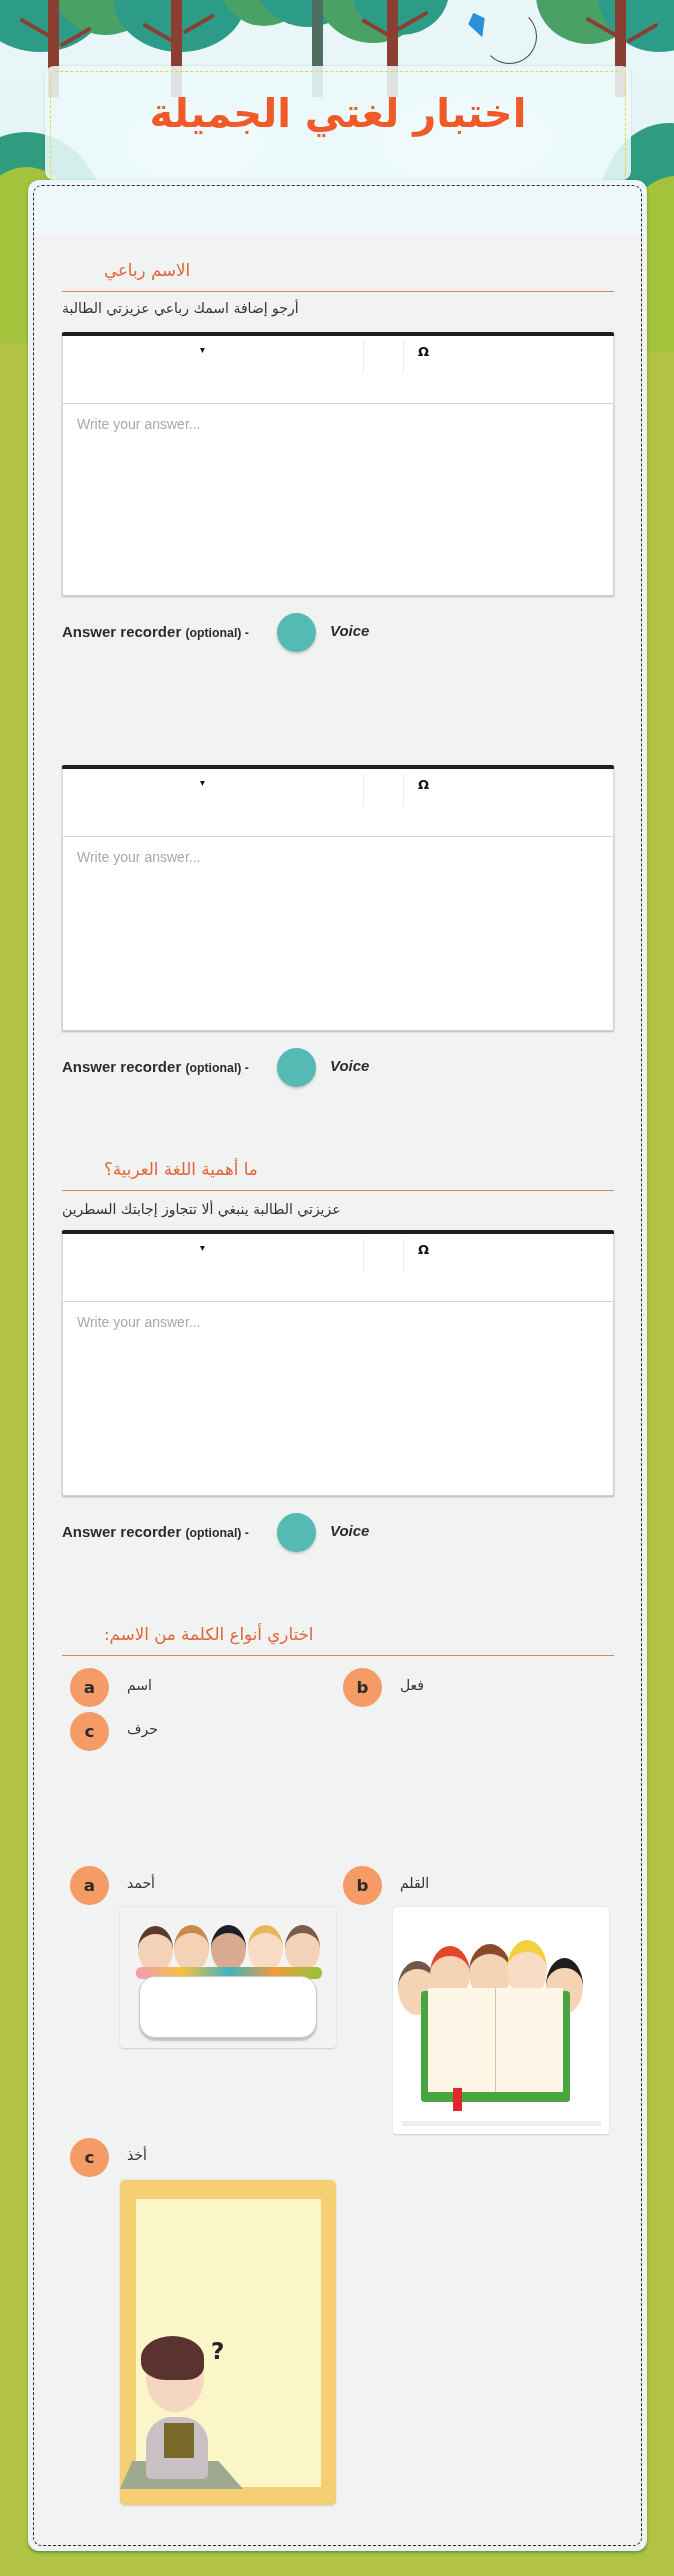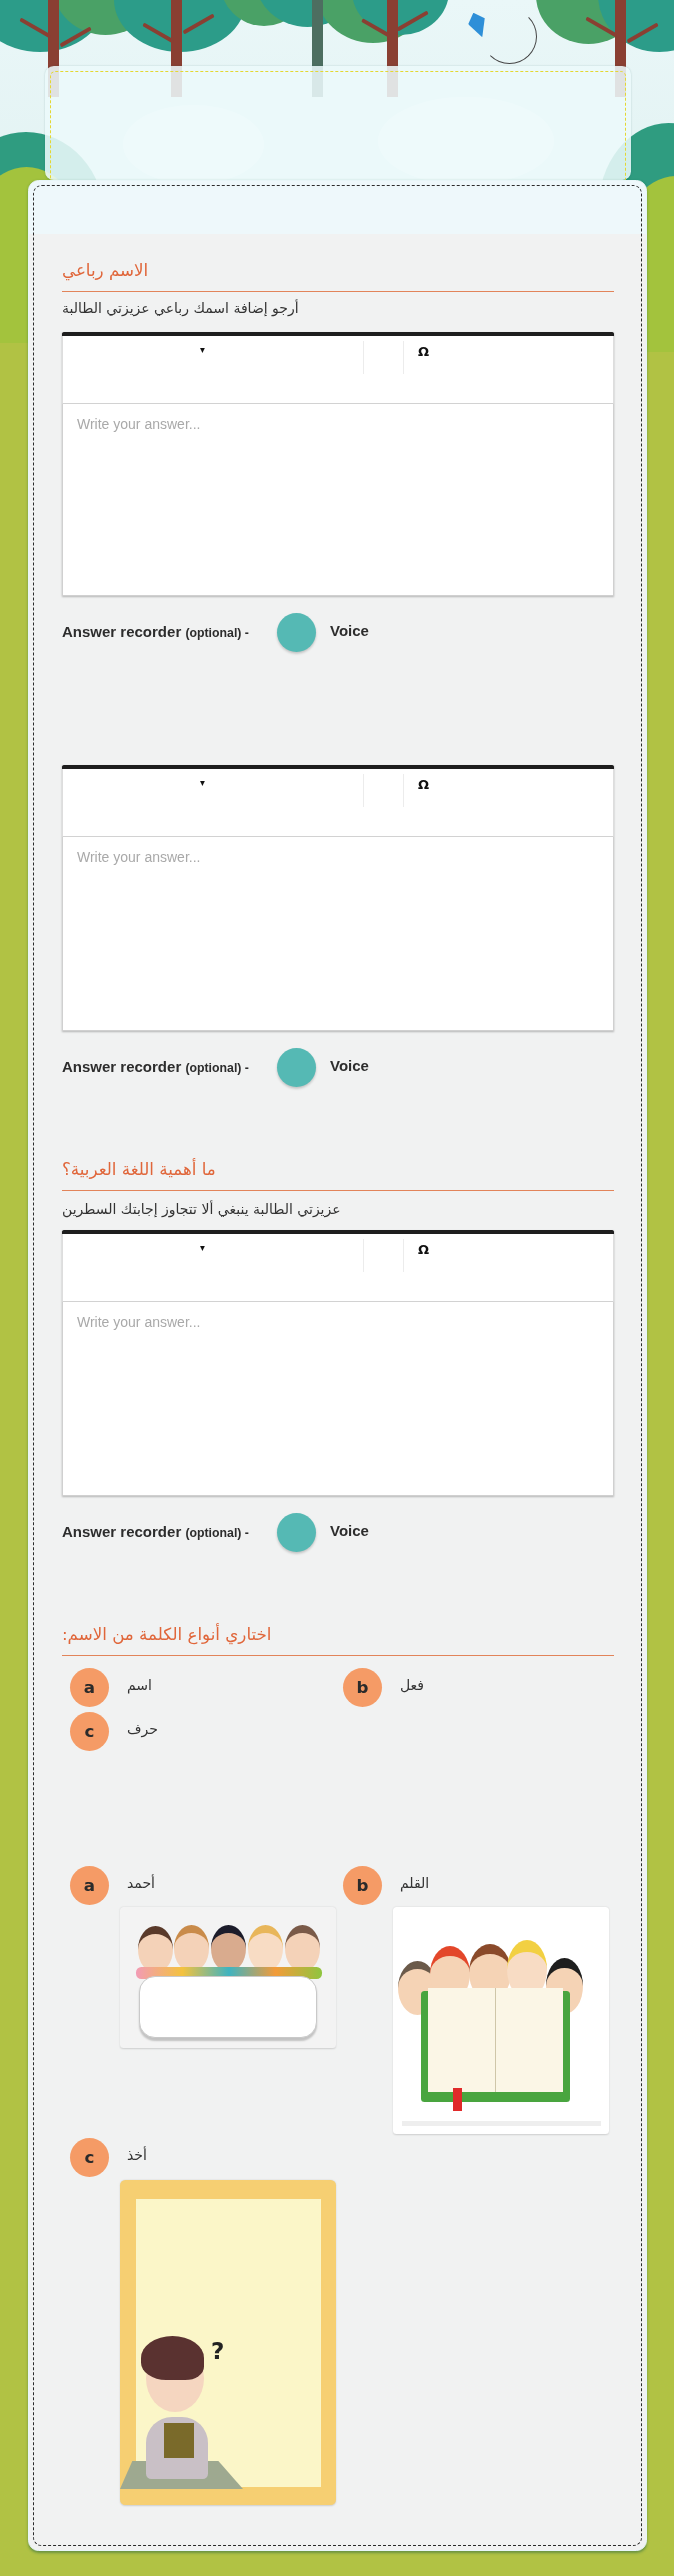--- a/index.html
+++ b/index.html
@@ -18,36 +18,36 @@
   .header-box{position:absolute;left:45px;top:66px;width:586px;height:114px;background:rgba(236,249,251,0.88);border-radius:8.8px;box-shadow:0 0.9px 1.8px rgba(0,80,80,.25);}
   .header-inner{position:absolute;left:5.3px;top:5.3px;right:5.3px;bottom:0;border:1.8px dashed #e4d832;border-bottom:none;border-radius:5.3px 5.3px 0 0;}
   .header-title{position:absolute;left:0;right:0;top:21px;text-align:center;font-size:40px;font-weight:bold;color:#f05a28;line-height:53px;}
   
   .card{position:absolute;left:28px;top:180px;width:619px;height:2371px;background:#f1f2f2;border-radius:10.5px;border:1.8px solid #e8f6f8;box-sizing:border-box;box-shadow:0 1.8px 2.6px rgba(20,90,60,.45);overflow:hidden;}
   .card-top{position:absolute;left:0;top:0;width:100%;height:53px;background:#eef8fb;}
   .card-dash{position:absolute;left:4.4px;top:4.4px;right:4.4px;bottom:4.4px;border:1.8px dashed #2b2b2b;border-radius:8.8px;}
   
   .q-header{position:absolute;left:62px;width:552px;height:33px;border-bottom:0.9px solid #e2845a;}
   .q-title{display:block;text-align:left;font-size:16.7px;line-height:24.6px;color:#e0663a;}
-  .q-title span{unicode-bidi:embed;}
+  .q-title span{unicode-bidi:embed;margin-left:42px;}
   .q-sub{position:absolute;left:62px;width:552px;text-align:left;font-size:14px;line-height:19.3px;color:#333;}
   .editor{position:absolute;left:62px;width:552px;background:#fff;box-shadow:0 0.9px 1.8px rgba(0,0,0,.25);}
   .ed-bar{height:3.5px;background:#1e1e1e;border-radius:1.8px 1.8px 0 0;}
   .ed-toolbar{position:relative;height:68px;border-bottom:1.8px solid #d2d2d2;box-sizing:border-box;border-left:0.9px solid #ddd;border-right:0.9px solid #ddd;}
   .ed-caret{position:absolute;left:137px;top:8.8px;font-size:9.7px;color:#111;cursor:pointer;}
   .ed-sep{position:absolute;top:5.3px;width:0.9px;height:33px;background:#ececec;}
   .ed-omega{position:absolute;left:355px;top:8.8px;font-size:13px;font-weight:bold;color:#111;cursor:pointer;}
   .ed-text{position:relative;border:0.9px solid #d0d0d0;border-top:none;box-sizing:border-box;}
   .ed-text textarea{position:absolute;left:0;top:0;width:100%;height:100%;border:none;resize:none;outline:none;background:transparent;padding:12.3px 14px;box-sizing:border-box;font-family:"Liberation Sans",sans-serif;font-size:14px;color:#333;}
   .ed-text textarea::placeholder{color:#a9a9a9;}
   .recorder{position:absolute;left:62px;height:39px;width:352px;}
   .rec-label{position:absolute;left:0;top:9.7px;font-family:"Liberation Sans",sans-serif;font-weight:bold;font-size:15px;color:#2d2d2d;white-space:nowrap;}
   .rec-opt{font-size:12.3px;}
   .rec-btn{position:absolute;left:215px;top:0;width:39px;height:39px;border-radius:50%;background:#55b9b4;box-shadow:0 1.8px 2.6px rgba(0,0,0,.2);cursor:pointer;}
-  .rec-voice{position:absolute;left:268px;top:8.8px;font-family:"Liberation Sans",sans-serif;font-weight:bold;font-size:15px;color:#2d2d2d;}
+  .rec-voice{position:absolute;left:268px;top:8.8px;font-family:"Liberation Sans",sans-serif;font-weight:bold;font-size:15px;color:#2d2d2d;font-style:italic;}
   .opt{position:absolute;height:39px;width:246px;cursor:pointer;}
   .opt-circle{position:absolute;left:0;top:0;width:39px;height:39px;border-radius:50%;background:#f59b66;text-align:center;line-height:39px;font-family:"DejaVu Sans",sans-serif;font-weight:bold;font-size:16.7px;color:#2b2b2b;}
   .opt-label{position:absolute;left:57px;top:8.8px;font-size:14px;color:#333;direction:rtl;}
   .opt-img{position:absolute;border-radius:3.5px;overflow:hidden;box-shadow:0 0.9px 1.8px rgba(0,0,0,.15);}
   .head{position:absolute;border-radius:50%;}
 </style>
 </head>
 <body>
 
 <div id="page">
@@ -81,20 +81,21 @@
   <div class="branch" style="left:360px;top:26px;width:32px;transform:rotate(30deg);"></div>
   <div class="branch" style="left:395px;top:19.3px;width:35px;transform:rotate(-30deg);"></div>
   <div class="trunk" style="left:615px;top:0;height:97px;"></div>
   <div class="branch" style="left:584px;top:24.6px;width:35px;transform:rotate(30deg);"></div>
   <div class="branch" style="left:625px;top:31px;width:35px;transform:rotate(-30deg);"></div>
   <div class="kite"></div>
   <div class="kite-string"></div>
 
   <div class="header-box">
     <div class="header-inner"></div>
+    <div class="header-title" dir="rtl">اختبار لغتي الجميلة</div>
   </div>
 
   <div class="card">
     <div class="card-top"></div>
     <div class="card-dash"></div>
   </div>
 
   <div class="q-header" style="top:258px;">
     <div class="q-title"><span dir="rtl">الاسم رباعي</span></div>
   </div>

